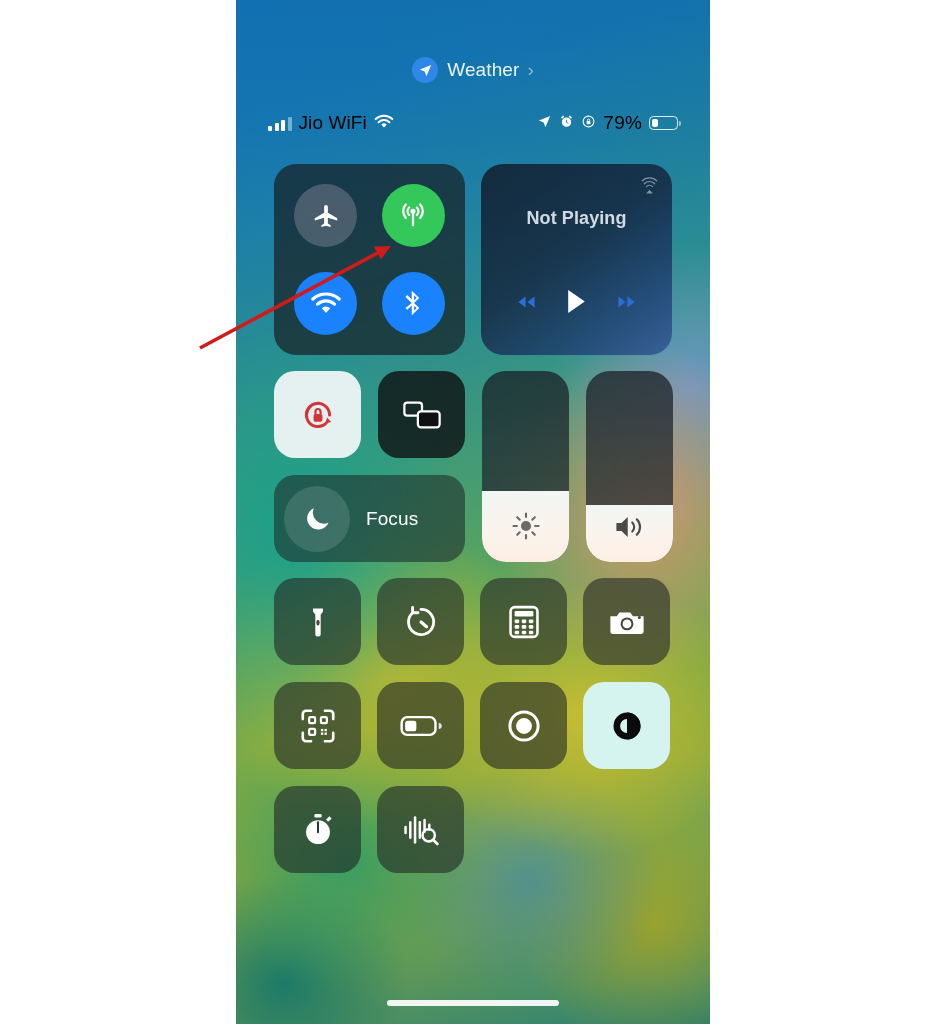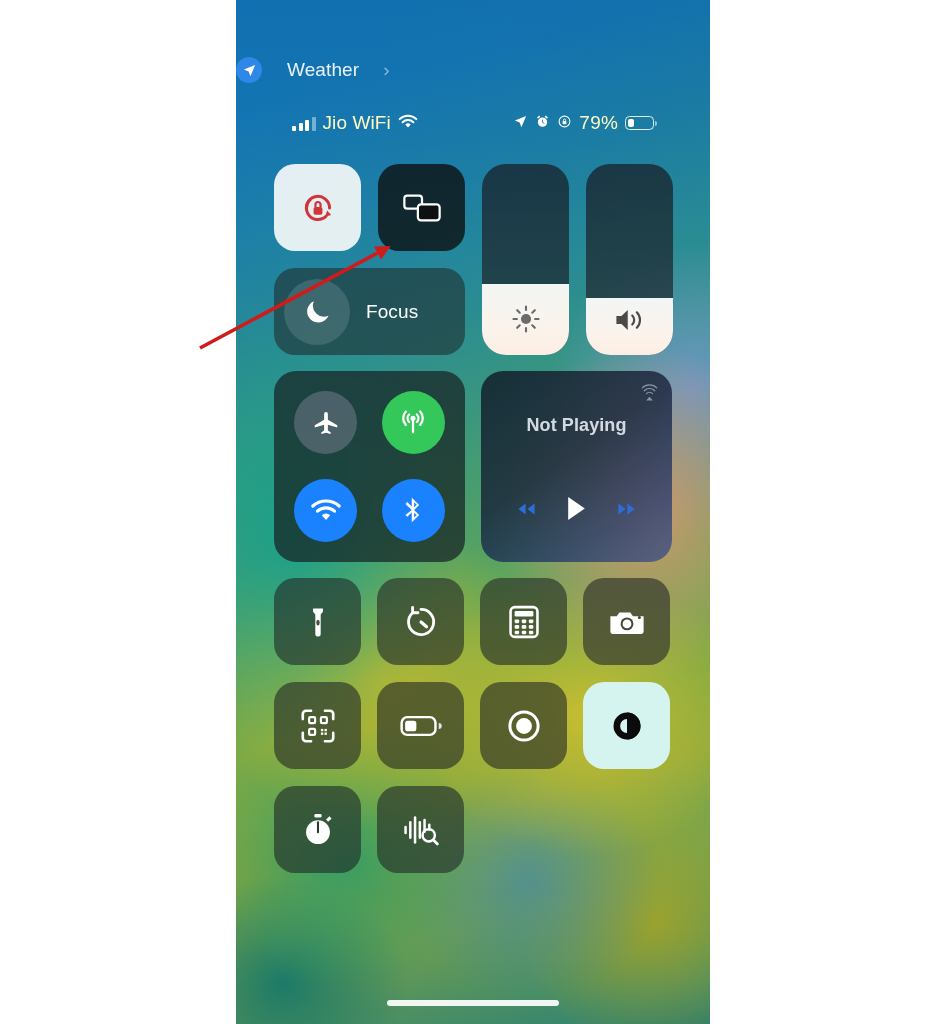--- a/index.html
+++ b/index.html
@@ -59,21 +59,22 @@
   }
 
   
   #weather-pill {
     position: absolute;
     top: 57px;
     left: 0;
     width: 474px;
     display: flex;
     align-items: center;
-    gap: 25px;
+    justify-content: center;
+    gap: 9px;
   }
   .wx-badge {
     width: 26px; height: 26px;
     border-radius: 50%;
     background: #2f87e8;
     display: flex; align-items: center; justify-content: center;
   }
   .wx-label {
     color: #e9f2f6;
     font-size: 19px;
@@ -88,23 +89,23 @@
   
   #status-bar {
     position: absolute;
     top: 108px;
     left: 0;
     width: 474px;
     height: 30px;
     display: flex;
     align-items: center;
     justify-content: space-between;
-    padding: 0 56px;
+    padding: 0 32px;
     box-sizing: border-box;
-    color: #fef9c3;
+    color: #000000;
     gap: 25px;
   }
   .sb-left, .sb-right { display: flex; align-items: center; gap: 7px; }
   .sb-carrier { font-size: 19px; letter-spacing: 0.1px; font-weight: 400; }
   .sb-pct { font-size: 19px; letter-spacing: 0.2px; }
   .bars { display: flex; align-items: flex-end; gap: 2.5px; height: 15px; }
   .bars i { display:block; width: 4px; background: #ffffff; border-radius: 1px; }
   .bars i.b1 { height: 5px; }
   .bars i.b2 { height: 8px; }
   .bars i.b3 { height: 11px; }
@@ -300,71 +301,20 @@
         </svg>
       </span>
       <span class="sb-pct">79%</span>
       <span class="batt">
           <span style="width: 26%;"></span>
         </span>
     </div>
   </div>
 
   <div id="cc">
-
-    <div class="cc-row" style="margin-bottom:16px;">
-      <div style="display:flex; flex-direction:column; gap:17px;">
-        <div style="display:flex; gap:17px;">
-          <div class="tile on-white">
-            <svg width="38" height="38" viewBox="0 0 24 24">
-              <path d="M19.3 12a7.3 7.3 0 1 0-2.2 5.2" stroke="#d2343a" stroke-width="1.9" fill="none" stroke-linecap="round"></path>
-              <path d="M4.8 12a7.3 7.3 0 0 1 2.4-5.4" stroke="#d2343a" stroke-width="1.9" fill="none" stroke-linecap="round"></path>
-              <path d="M17.8 13.6l-1.4 3.9 3.9-1.1-2.5-2.8z" fill="#d2343a"></path>
-              <rect x="9.2" y="11.3" width="5.6" height="5" rx="1.1" fill="#d2343a"></rect>
-              <path d="M10.4 11.3v-1.5a1.6 1.6 0 0 1 3.2 0v1.5" stroke="#d2343a" stroke-width="1.4" fill="none"></path>
-            </svg>
-          </div>
-          <div class="tile darker">
-            <svg width="40" height="32" viewBox="0 0 34 26" fill="none" stroke="#fff" stroke-width="1.9">
-              <rect x="2" y="2.5" width="15" height="11" rx="2.4"></rect>
-              <rect x="13.5" y="10" width="18.5" height="13.5" rx="2.6" fill="rgba(14,16,18,1)"></rect>
-            </svg>
-          </div>
-        </div>
-        <div id="focus-tile">
-          <span class="focus-circle">
-            <svg width="31" height="31" viewBox="0 0 24 24">
-                <path d="M20.5 15.3A8.6 8.6 0 0 1 9.2 4a8.6 8.6 0 1 0 11.3 11.3z" fill="#fff"></path>
-              </svg>
-          </span>
-          <span id="focus-label">Focus</span>
-        </div>
-      </div>
-
-      <div style="display:flex; gap:17px; margin-left:1px;">
-        <div class="slider">
-          <div class="fill" style="height:37%"></div>
-          <span class="sicon">
-            <svg width="32" height="32" viewBox="0 0 24 24" stroke="#6b6b6b" stroke-width="1.6" stroke-linecap="round">
-              <circle cx="12" cy="12" r="3.8" fill="#6b6b6b" stroke="none"></circle>
-              <path d="M12 2.6v2.6M12 18.8v2.6M2.6 12h2.6M18.8 12h2.6M5.4 5.4l1.9 1.9M16.7 16.7l1.9 1.9M18.6 5.4l-1.9 1.9M7.3 16.7l-1.9 1.9"></path>
-            </svg>
-          </span>
-        </div>
-        <div class="slider">
-          <div class="fill" style="height:30%"></div>
-          <span class="sicon">
-            <svg width="34" height="30" viewBox="0 0 30 26">
-              <path d="M3 9.5h4.5L13 4.2v17.6L7.5 16.5H3V9.5z" fill="#4a4a4a"></path>
-              <path d="M17 9a5.6 5.6 0 0 1 0 8M21 6.2a9.6 9.6 0 0 1 0 13.6" stroke="#4a4a4a" stroke-width="1.9" fill="none" stroke-linecap="round"></path>
-            </svg>
-          </span>
-        </div>
-      </div>
-    </div>
 
     <div class="cc-row" style="margin-bottom:16px;">
       <div id="connectivity" class="module mod-dark">
         <div class="cbtn off">
           <svg width="30" height="30" viewBox="0 0 24 24">
               <path d="M21 15.5v-1.8l-7.5-4.3V4.6a1.5 1.5 0 0 0-3 0v4.8L3 13.7v1.8l7.5-2.2v4.6l-2.2 1.5v1.4l3.7-1 3.7 1v-1.4l-2.2-1.5v-4.6L21 15.5z" fill="#fff"></path>
             </svg>
         </div>
         <div class="cbtn green">
           <svg width="32" height="32" viewBox="0 0 24 24" fill="none" stroke="#fff" stroke-width="1.7" stroke-linecap="round">
@@ -409,20 +359,71 @@
           </span>
           <span>
             <svg width="27" height="20" viewBox="0 0 30 20">
                 <path d="M6 4l8 6-8 6V4zm10 0l8 6-8 6V4z" fill="#2b6fd6"></path>
               </svg>
           </span>
         </div>
       </div>
     </div>
 
+    <div class="cc-row" style="margin-bottom:16px;">
+      <div style="display:flex; flex-direction:column; gap:17px;">
+        <div style="display:flex; gap:17px;">
+          <div class="tile on-white">
+            <svg width="38" height="38" viewBox="0 0 24 24">
+              <path d="M19.3 12a7.3 7.3 0 1 0-2.2 5.2" stroke="#d2343a" stroke-width="1.9" fill="none" stroke-linecap="round"></path>
+              <path d="M4.8 12a7.3 7.3 0 0 1 2.4-5.4" stroke="#d2343a" stroke-width="1.9" fill="none" stroke-linecap="round"></path>
+              <path d="M17.8 13.6l-1.4 3.9 3.9-1.1-2.5-2.8z" fill="#d2343a"></path>
+              <rect x="9.2" y="11.3" width="5.6" height="5" rx="1.1" fill="#d2343a"></rect>
+              <path d="M10.4 11.3v-1.5a1.6 1.6 0 0 1 3.2 0v1.5" stroke="#d2343a" stroke-width="1.4" fill="none"></path>
+            </svg>
+          </div>
+          <div class="tile darker">
+            <svg width="40" height="32" viewBox="0 0 34 26" fill="none" stroke="#fff" stroke-width="1.9">
+              <rect x="2" y="2.5" width="15" height="11" rx="2.4"></rect>
+              <rect x="13.5" y="10" width="18.5" height="13.5" rx="2.6" fill="rgba(14,16,18,1)"></rect>
+            </svg>
+          </div>
+        </div>
+        <div id="focus-tile">
+          <span class="focus-circle">
+            <svg width="31" height="31" viewBox="0 0 24 24">
+                <path d="M20.5 15.3A8.6 8.6 0 0 1 9.2 4a8.6 8.6 0 1 0 11.3 11.3z" fill="#fff"></path>
+              </svg>
+          </span>
+          <span id="focus-label">Focus</span>
+        </div>
+      </div>
+
+      <div style="display:flex; gap:17px; margin-left:1px;">
+        <div class="slider">
+          <div class="fill" style="height:37%"></div>
+          <span class="sicon">
+            <svg width="32" height="32" viewBox="0 0 24 24" stroke="#6b6b6b" stroke-width="1.6" stroke-linecap="round">
+              <circle cx="12" cy="12" r="3.8" fill="#6b6b6b" stroke="none"></circle>
+              <path d="M12 2.6v2.6M12 18.8v2.6M2.6 12h2.6M18.8 12h2.6M5.4 5.4l1.9 1.9M16.7 16.7l1.9 1.9M18.6 5.4l-1.9 1.9M7.3 16.7l-1.9 1.9"></path>
+            </svg>
+          </span>
+        </div>
+        <div class="slider">
+          <div class="fill" style="height:30%"></div>
+          <span class="sicon">
+            <svg width="34" height="30" viewBox="0 0 30 26">
+              <path d="M3 9.5h4.5L13 4.2v17.6L7.5 16.5H3V9.5z" fill="#4a4a4a"></path>
+              <path d="M17 9a5.6 5.6 0 0 1 0 8M21 6.2a9.6 9.6 0 0 1 0 13.6" stroke="#4a4a4a" stroke-width="1.9" fill="none" stroke-linecap="round"></path>
+            </svg>
+          </span>
+        </div>
+      </div>
+    </div>
+
     <div class="cc-row" style="margin-bottom:17px;">
       <div class="tile dark">
         <svg width="34" height="34" viewBox="0 0 24 24">
           <path d="M8.5 2.5h7v2.2l-1.6 2v14a1.6 1.6 0 0 1-1.6 1.6h-0.6A1.6 1.6 0 0 1 10.1 20.7v-14l-1.6-2V2.5z" fill="#fff"></path>
           <ellipse cx="12" cy="12.4" rx="1.2" ry="2" fill="#4a4a38"></ellipse>
         </svg>
       </div>
       <div class="tile dark">
         <svg width="36" height="36" viewBox="0 0 24 24" fill="none" stroke="#fff" stroke-width="1.9" stroke-linecap="round">
           <path d="M12 3.6a8.4 8.4 0 1 1-5.6 2.2"></path>

